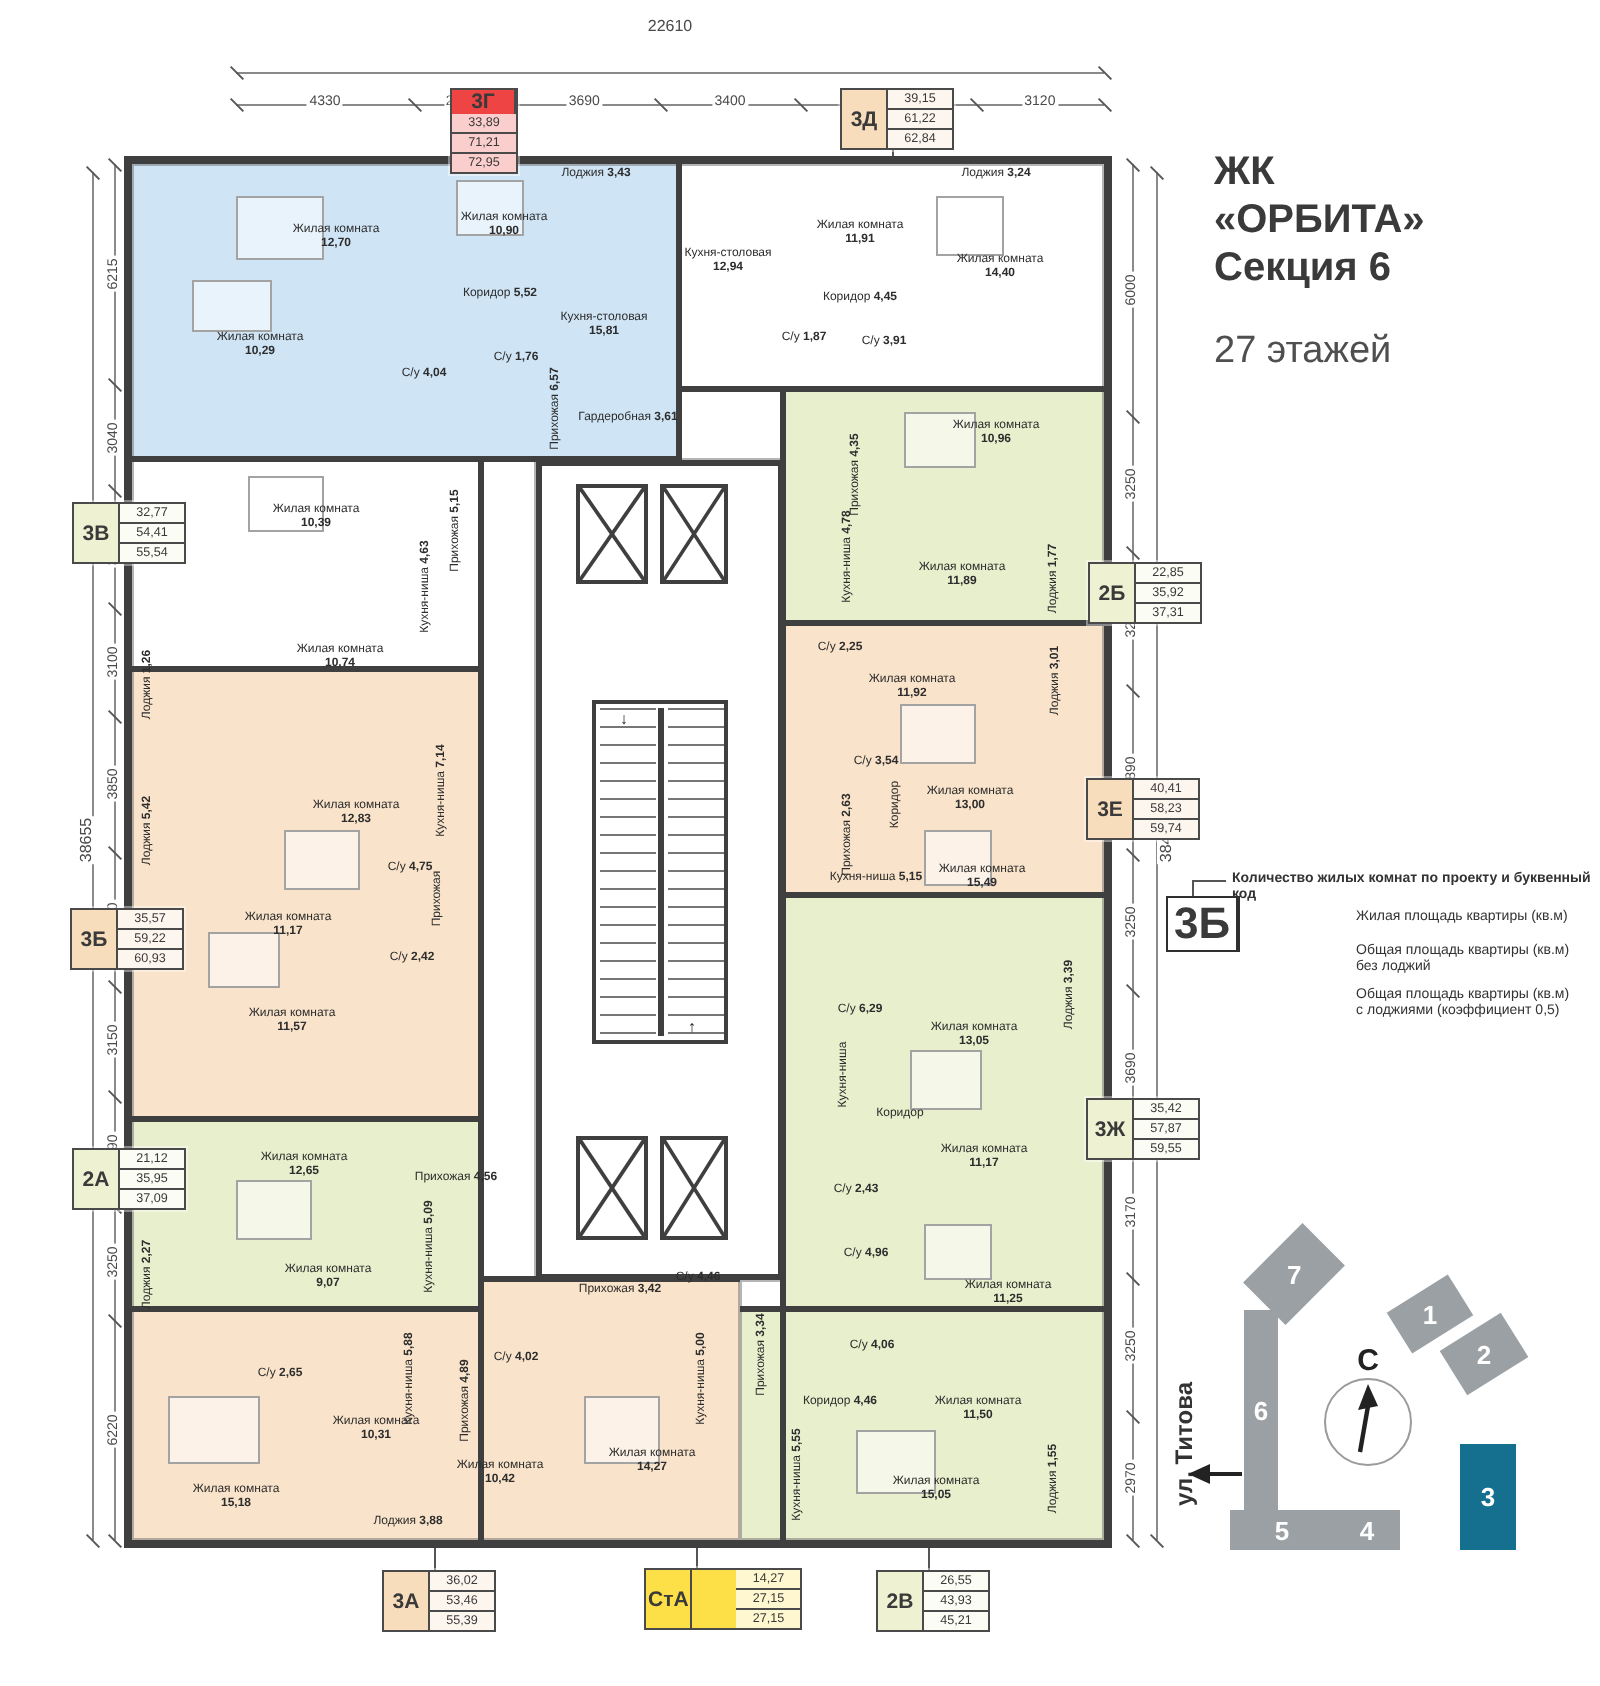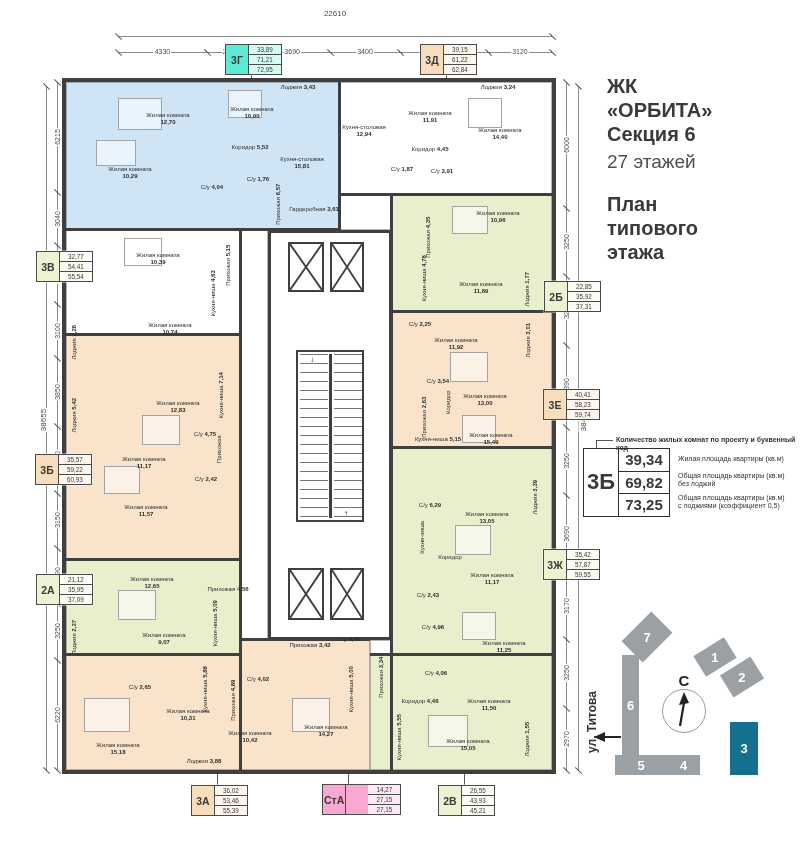--- a/index.html
+++ b/index.html
@@ -32,21 +32,21 @@
   .aptbox{position:absolute;display:flex;border:1px solid #4a4a4a;z-index:6;box-shadow:0 0 0 1px rgba(255,255,255,.4)}
   .aptbox .code{min-width:20px;display:flex;align-items:center;justify-content:center;
                 font-weight:700;font-size:10.5px;border-right:1px solid #4a4a4a;padding:0 1px}
   .aptbox .vals{display:flex;flex-direction:column}
   .aptbox .vals div{min-width:28px;height:9px;line-height:9px;font-size:6.3px;text-align:center;
                     background:rgba(255,255,255,.74);border-bottom:1px solid #4a4a4a;padding:0 2px}
   .aptbox .vals div:last-child{border-bottom:none}
   .leader{position:absolute;background:#555;z-index:5}
   
   .title{position:absolute;left:607px;top:74px;font-size:20px;line-height:24px;font-weight:700;color:#3a3a3a}
-  .title .floors{font-weight:400;color:#4f4f4f;font-size:19px;margin-top:4px}
+  .title .floors{font-weight:400;color:#4f4f4f;font-size:19px;margin-top:18px}
   .ptitle{position:absolute;left:607px;top:192px;font-size:20px;line-height:24px;font-weight:700;color:#3a3a3a}
   
   .legend{position:absolute;left:583px;top:430px;width:215px;height:90px}
   .legend-elbow-h{position:absolute;left:13px;top:10px;width:17px;height:1px;background:#555}
   .legend-elbow-v{position:absolute;left:13px;top:10px;width:1px;height:8px;background:#555}
   .legend-note{position:absolute;left:33px;top:6px;width:182px;font-size:7px;font-weight:700;color:#333;line-height:8px}
   .legend-box{position:absolute;left:0;top:18px;display:flex;border:1.5px solid #2f2f2f}
   .legend-code{width:34px;display:flex;align-items:center;justify-content:center;
                font-size:22px;font-weight:700;border-right:1.5px solid #2f2f2f}
   .legend-vals{display:flex;flex-direction:column;width:50px}
@@ -73,37 +73,27 @@
 
 <div id="app">
 
   <div class="title">
     <div>ЖК</div>
     <div>«ОРБИТА»</div>
     <div>Секция 6</div>
     <div class="floors">27 этажей</div>
   </div>
 
-  <div class="ptitle">
-    <div>План</div>
-    <div>типового</div>
-    <div>этажа</div>
-  </div>
 
   <div class="legend">
     <div class="legend-elbow-v"></div>
     <div class="legend-elbow-h"></div>
     <div class="legend-note">Количество жилых комнат по проекту и буквенный код</div>
     <div class="legend-box">
       <div class="legend-code">3Б</div>
-      <div class="legend-vals">
-        <div class="lrow">39,34</div>
-        <div class="lrow">69,82</div>
-        <div class="lrow">73,25</div>
-      </div>
     </div>
     <div class="legend-descs">
       <div class="ldesc">Жилая площадь квартиры (кв.м)</div>
       <div class="ldesc">Общая площадь квартиры (кв.м)
 без лоджий</div>
       <div class="ldesc">Общая площадь квартиры (кв.м)
 с лоджиями (коэффициент 0,5)</div>
     </div>
   </div>
 
@@ -356,21 +346,21 @@
     <div class="dim-label v" style="left: 566px; top: 606.085px;">3170</div>
     <div class="tick" style="left: 562px; top: 639.372px;"></div>
     <div class="dim-label v" style="left: 566px; top: 673.499px;">3250</div>
     <div class="tick" style="left: 562px; top: 707.626px;"></div>
     <div class="dim-label v" style="left: 566px; top: 738.813px;">2970</div>
     <div class="tick" style="left: 562px; top: 770px;"></div>
     <div class="dim-line" style="left: 578px; top: 86px; width: 1px; height: 684px;"></div>
     <div class="tick" style="left: 574px; top: 86px;"></div>
     <div class="tick" style="left: 574px; top: 770px;"></div>
     <div class="dim-label v big" style="left: 583px; top: 420px;">38440</div>
-    <div class="aptbox" style="left: 225px; top: 44px; background: #5eead4;">
+    <div class="aptbox" style="left: 225px; top: 44px; background: #ef4444; flex-direction: column;">
       <div class="code">3Г</div>
       <div class="vals">
         <div>33,89</div>
         <div>71,21</div>
         <div>72,95</div>
       </div>
     </div>
     <div class="leader" style="left: 251px; top: 72px; width: 1px; height: 6px;"></div>
     <div class="aptbox" style="left: 420px; top: 44px; background: rgb(248, 221, 189);">
       <div class="code">3Д</div>
@@ -431,21 +421,21 @@
     </div>
     <div class="aptbox" style="left: 191px; top: 785px; background: rgb(248, 221, 189);">
       <div class="code">3А</div>
       <div class="vals">
         <div>36,02</div>
         <div>53,46</div>
         <div>55,39</div>
       </div>
     </div>
     <div class="leader" style="left: 217px; top: 774px; width: 1px; height: 11px;"></div>
-    <div class="aptbox" style="left: 322px; top: 784px; background: #f9a8d4; gap: 22px;">
+    <div class="aptbox" style="left: 322px; top: 784px; background: #fde047; gap: 22px;">
       <div class="code">СтА</div>
       <div class="vals">
         <div>14,27</div>
         <div>27,15</div>
         <div>27,15</div>
       </div>
     </div>
     <div class="leader" style="left: 348px; top: 774px; width: 1px; height: 10px;"></div>
     <div class="aptbox" style="left: 438px; top: 785px; background: rgb(238, 242, 210);">
       <div class="code">2В</div>

